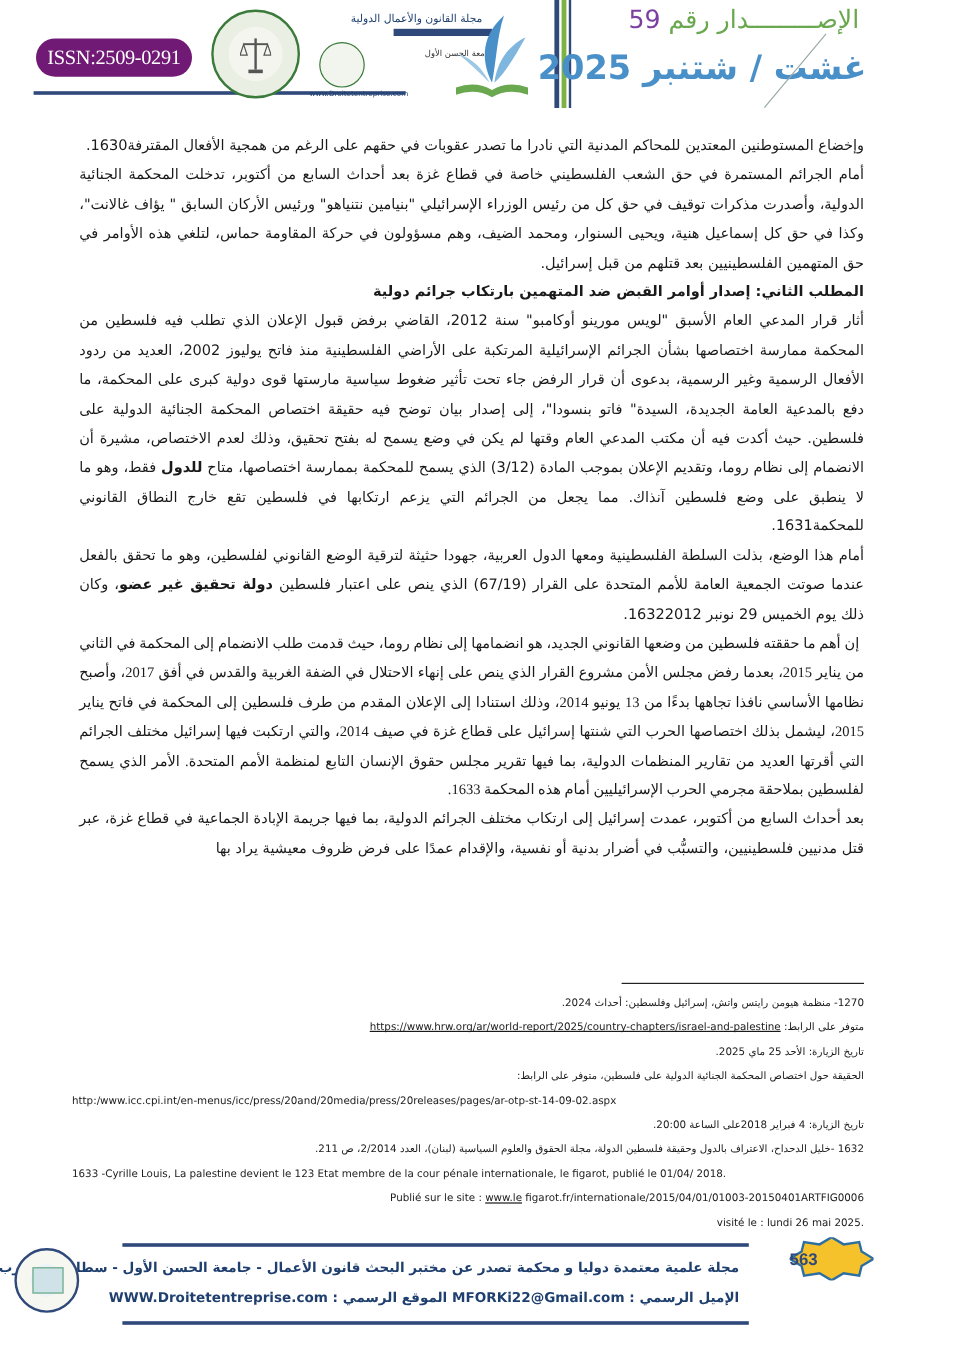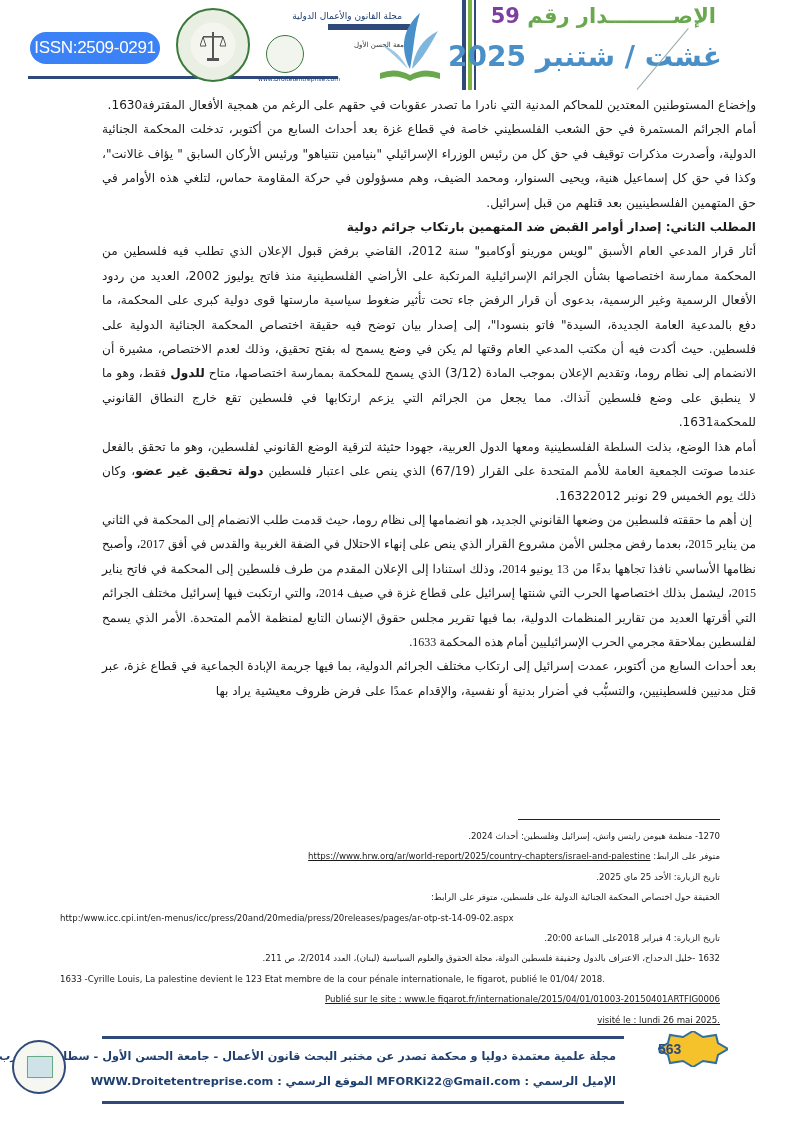--- a/index.html
+++ b/index.html
@@ -1,53 +1,53 @@
 <!DOCTYPE html>
 <html><head>
 <meta charset="utf-8">
 <style>
   html, body { margin:0; padding:0; background:#ffffff; }
   body { width:794px; height:1123px; position:relative; overflow:hidden; font-family:"DejaVu Sans", sans-serif; color:#1a1a1a; }
 
   
   .header { position:absolute; left:0; top:0; width:794px; height:92px; }
-  .issn-pill { position:absolute; left:30px; top:32px; width:130px; height:32px; background:#3b82f6; border-radius:16px; color:#fff; font-family:Liberation Sans, sans-serif; font-size:17px; line-height:32px; text-align:center; letter-spacing:-0.3px; }
+  .issn-pill { position:absolute; left:30px; top:32px; width:130px; height:32px; background:#701a75; border-radius:16px; color:#fff; font-family:Liberation Serif, serif; font-size:17px; line-height:32px; text-align:center; letter-spacing:-0.3px; }
   .header-rule { position:absolute; left:28px; top:76px; width:310px; height:3px; background:#2f4a7a; }
   .lab-logo { position:absolute; left:176px; top:8px; width:70px; height:70px; border-radius:50%; border:2px solid #3a7a3a; background:radial-gradient(circle, #f5f5ef 0 45%, #e9efe2 46% 100%); }
   .lab-logo .scale { position:absolute; left:22px; top:18px; width:26px; height:34px; }
   .journal-logo { position:absolute; left:254px; top:5px; width:196px; height:78px; }
   .journal-logo .jl-title { position:absolute; right:48px; top:6px; font-size:9px; color:#1f3f6f; direction:rtl; white-space:nowrap; }
   .journal-logo .jl-band { position:absolute; left:74px; top:19px; width:82px; height:6px; background:#2f4a7a; }
   .journal-logo .jl-mini { position:absolute; left:12px; top:30px; width:36px; height:36px; border-radius:50%; border:1.5px solid #3a7a3a; background:#f2f4ee; }
   .journal-logo .jl-univ { position:absolute; left:100px; top:36px; font-size:7px; color:#333; direction:rtl; }
   .journal-logo .jl-url { position:absolute; left:4px; top:70px; font-size:6px; color:#1f3f6f; }
   .journal-logo .jl-book { position:absolute; right:10px; top:4px; width:60px; height:74px; }
   .vbar { position:absolute; top:0; width:4px; height:90px; }
   .vbar.b1 { left:462px; background:#2f4a7a; }
   .vbar.b2 { left:468px; background:#7cb342; }
   .vbar.b3 { left:474px; background:#2f4a7a; width:2px; }
-  .issue-line { position:absolute; right:78px; top:4px; direction:rtl; font-family:"DejaVu Sans", sans-serif; font-weight:bold; font-size:21px; white-space:nowrap;text-align:right; }
+  .issue-line { position:absolute; right:78px; top:4px; direction:rtl; font-family:"DejaVu Sans", sans-serif; font-weight:normal; font-size:21px; white-space:nowrap;text-align:right; }
   .issue-line .lbl { color:#6aa84f; }
   .issue-line .num { color:#7b3fa0; }
   .date-line { position:absolute; right:72px; top:40px; direction:rtl; font-family:"DejaVu Sans", sans-serif; font-weight:bold; font-size:28px; color:#4a90c8; white-space:nowrap; }
   .diag-line { position:absolute; left:688px; top:28px; width:1px; height:80px; background:#9aa; transform:rotate(40deg); transform-origin:top left; }
 
   
-  .body-text { position:absolute; left:66px; top:93px; width:654px; direction:rtl; text-align:justify; font-family:"DejaVu Sans", sans-serif; font-size:12.1px; line-height:24.4px;margin-left:36px; }
+  .body-text { position:absolute; left:66px; top:109px; width:654px; direction:rtl; text-align:justify; font-family:"DejaVu Sans", sans-serif; font-size:12.1px; line-height:24.4px; }
   .body-text p { margin:0; }
   .body-text .indent { text-indent:4px;font-family:Liberation Serif, serif; }
   .body-text .heading { font-weight:bold; }
   .body-text b { font-weight:bold; }
 
   
   .fn-rule { position:absolute; left:518px; top:819px; width:202px; height:1px; background:#222; }
   .footnotes { position:absolute; left:60px; top:826px; width:660px; font-size:8.6px; line-height:20.4px; color:#1a1a1a; }
   .fn { direction:rtl; text-align:right; white-space:nowrap; }
   .fn.ltr-left { direction:ltr; text-align:left; }
-  .fn.ltr-right { direction:ltr; text-align:right;text-decoration:underline; }
+  .fn.ltr-right { direction:ltr; text-align:right; }
   .fn .link { text-decoration:underline; direction:ltr; unicode-bidi:embed; }
   .fn .u { text-decoration:underline; }
   .fr-top { position:absolute; left:70px; top:1036px; width:297px; height:3px; background:#2f4a7a; }
   .fr-bot { position:absolute; left:70px; top:1101px; width:297px; height:3px; background:#2f4a7a; }
   .footer-line1 { position:absolute; right:178px; top:1050px; direction:rtl; font-weight:bold; font-size:11.3px; color:#1f3f6f; white-space:nowrap; }
   .footer-line2 { position:absolute; right:178px; top:1075px; direction:rtl; font-weight:bold; font-size:11.3px; color:#1f3f6f; white-space:nowrap; }
   .page-badge { position:absolute; left:658px; top:1031px; width:70px; height:36px; }
   .page-badge svg { position:absolute; left:0; top:0; }
   .page-badge .pnum { position:absolute; left:0; top:0; width:70px; height:36px; line-height:36px; text-align:left; font-family:"Liberation Sans", sans-serif; font-weight:bold; font-size:14px; color:#2f4a7a; }
   .seal { position:absolute; left:12px; top:1040px; width:50px; height:50px; border-radius:50%; border:2px solid #2f4a7a; background:radial-gradient(circle, #eef3f8 0 38%, #f7f7f2 39% 100%); }

